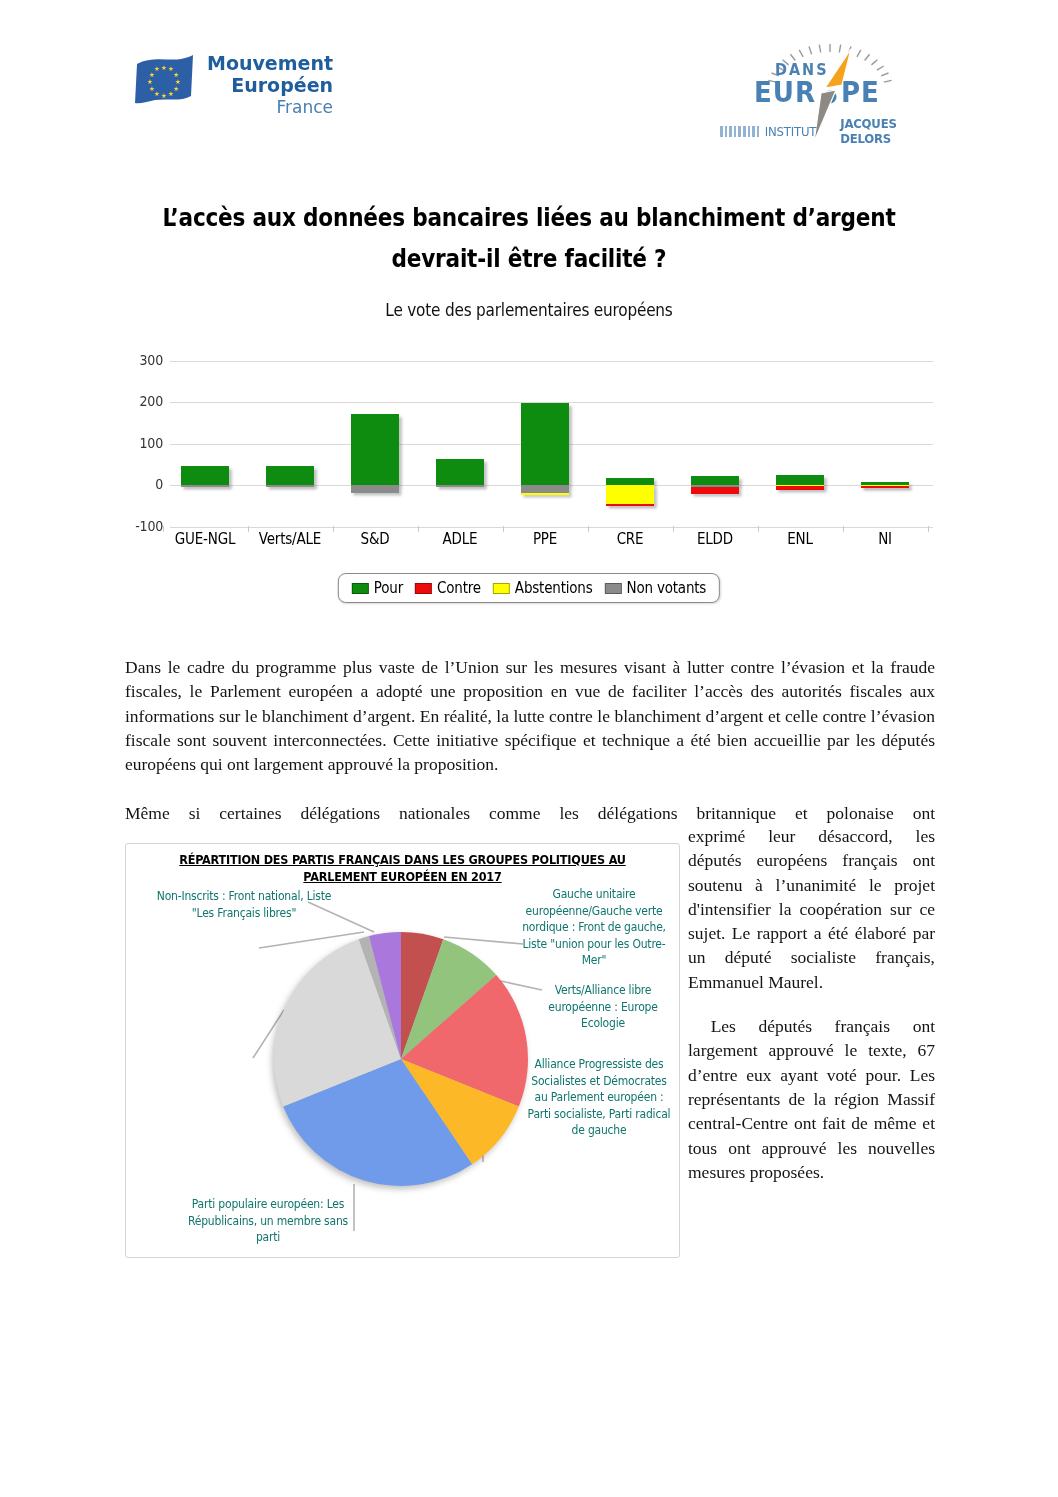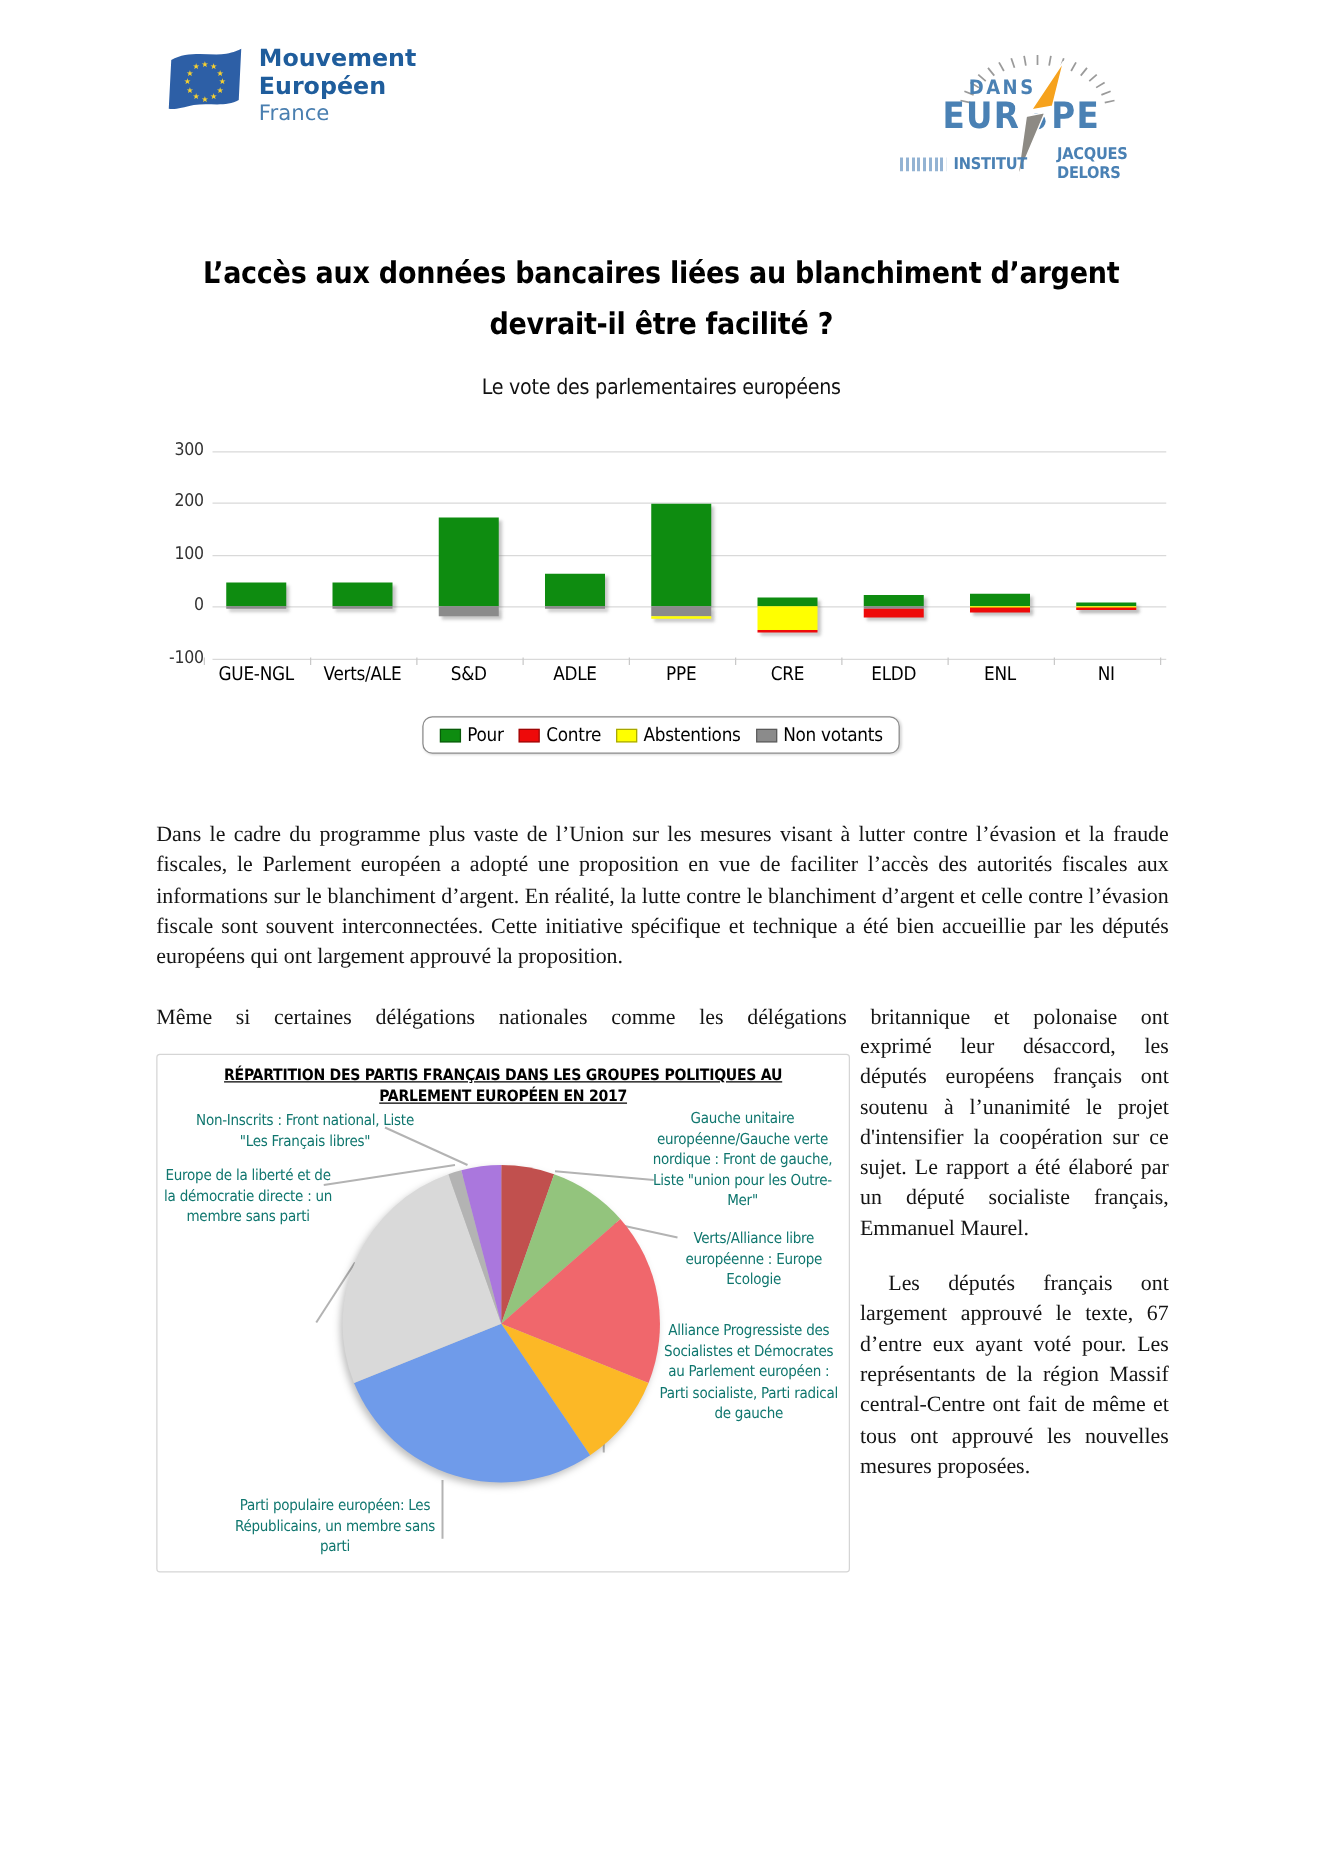--- a/index.html
+++ b/index.html
@@ -13,21 +13,21 @@
   .me-logo-text { line-height:22px; font-family:"DejaVu Sans","Liberation Sans",sans-serif; }
   .me-l1,.me-l2 { font-weight:bold; color:#1f5d9c; font-size:19px; }
   .me-l3 { color:#4a7fb0; font-size:17px; }
 
   .ne-blue { color:#4a81b4; }
   .ne-notre { font-weight:bold; font-size:16px; letter-spacing:2px; }
   .ne-big  { font-weight:bold; font-size:29px; letter-spacing:1px; }
   .ne-bottom { top:74px; left:2px; width:228px; display:flex; align-items:center; }
   .ne-bars { width:40px; height:11px;
      background:repeating-linear-gradient(90deg,#93b3d3 0 2.5px,transparent 2.5px 4.6px); }
-  .ne-inst { font-weight:bold; font-size:13px; margin-left:6px; }
+  .ne-inst { font-weight:normal; font-size:13px; margin-left:6px; }
   .ne-jd   { font-weight:bold; font-size:13px; margin-left:24px; }
 
   
   .doc-title { left:124px; width:810px; text-align:center; font-weight:bold; font-size:24px; color:#000; }
   .doc-sub   { left:124px; width:810px; text-align:center; font-size:17px; color:#111; }
 
   
   #barchart { left:125px; top:348px; width:810px; height:205px; }
   #barchart .grid { position:absolute; left:45px; right:2px; height:1px; background:#d9d9d9; }
   #barchart .ylab { position:absolute; left:0; width:38px; text-align:right; font-size:14px; color:#333; }
@@ -57,21 +57,21 @@
                font-weight:bold; font-size:12.5px; line-height:17px; color:#000;text-decoration:underline; }
   .fig-title > div { max-width:480px; margin:0 auto; }
   .plabel { position:absolute; font-size:12px; line-height:16.5px; text-align:center; color:#0f766e; }
   .leader { stroke:#b3b3b3; stroke-width:1.6; fill:none; }
 </style>
 </head>
 <body>
 
 <div class="page">
 
-  <div class="abs" style="left:133px; top:32px; width:230px; height:80px;">
+  <div class="abs" style="left:133px; top:48px; width:230px; height:80px;text-align:right;">
     <svg width="68" height="62" style="position:absolute; left:0; top:4px;">
       <path d="M4 12 C 18 4, 36 9, 48 7 C 54 6, 58 4, 60 3 L 58 44 C 48 50, 34 46, 22 48 C 13 50, 7 52, 2 51 Z" fill="#2d5fa6"></path>
       <g id="eu-stars">
           <text x="31.0" y="17.5" text-anchor="middle" font-size="6.5" fill="#f8d12e">★</text>
           <text x="38.0" y="19.4" text-anchor="middle" font-size="6.5" fill="#f8d12e">★</text>
           <text x="43.1" y="24.5" text-anchor="middle" font-size="6.5" fill="#f8d12e">★</text>
           <text x="45.0" y="31.5" text-anchor="middle" font-size="6.5" fill="#f8d12e">★</text>
           <text x="43.1" y="38.5" text-anchor="middle" font-size="6.5" fill="#f8d12e">★</text>
           <text x="38.0" y="43.6" text-anchor="middle" font-size="6.5" fill="#f8d12e">★</text>
           <text x="31.0" y="45.5" text-anchor="middle" font-size="6.5" fill="#f8d12e">★</text>
@@ -233,20 +233,19 @@
           <path d="M 275 215 L 232.7 95.3 A 127 127 0 0 1 243.0 92.1 Z" fill="#b3b3b3"></path>
           <path d="M 275 215 L 243.0 92.1 A 127 127 0 0 1 275.0 88.0 Z" fill="#aa77dd"></path>
         </g>
     </svg>
 
     <div class="fig-title cond">
       <div>RÉPARTITION DES PARTIS FRANÇAIS DANS LES GROUPES POLITIQUES AU PARLEMENT EUROPÉEN EN 2017</div>
     </div>
 
     <div class="plabel cond" style="left:28px;  top:44px;  width:180px;">Non-Inscrits : Front national, Liste "Les Français libres"</div>
-    <div class="plabel cond" style="left:5px;   top:88px;  width:135px;">Europe de la liberté et de la démocratie directe : un membre sans parti</div>
     <div class="plabel cond" style="left:52px;  top:352px; width:180px;">Parti populaire européen: Les Républicains, un membre sans parti</div>
     <div class="plabel cond" style="left:392px; top:42px;  width:152px;">Gauche unitaire européenne/Gauche verte nordique : Front de gauche, Liste "union pour les Outre-Mer"</div>
     <div class="plabel cond" style="left:408px; top:138px; width:138px;">Verts/Alliance libre européenne : Europe Ecologie</div>
     <div class="plabel cond" style="left:398px; top:212px; width:150px;">Alliance Progressiste des Socialistes et Démocrates au Parlement européen : Parti socialiste, Parti radical de gauche</div>
   </div>
 
 </div>
 
 </body></html>

